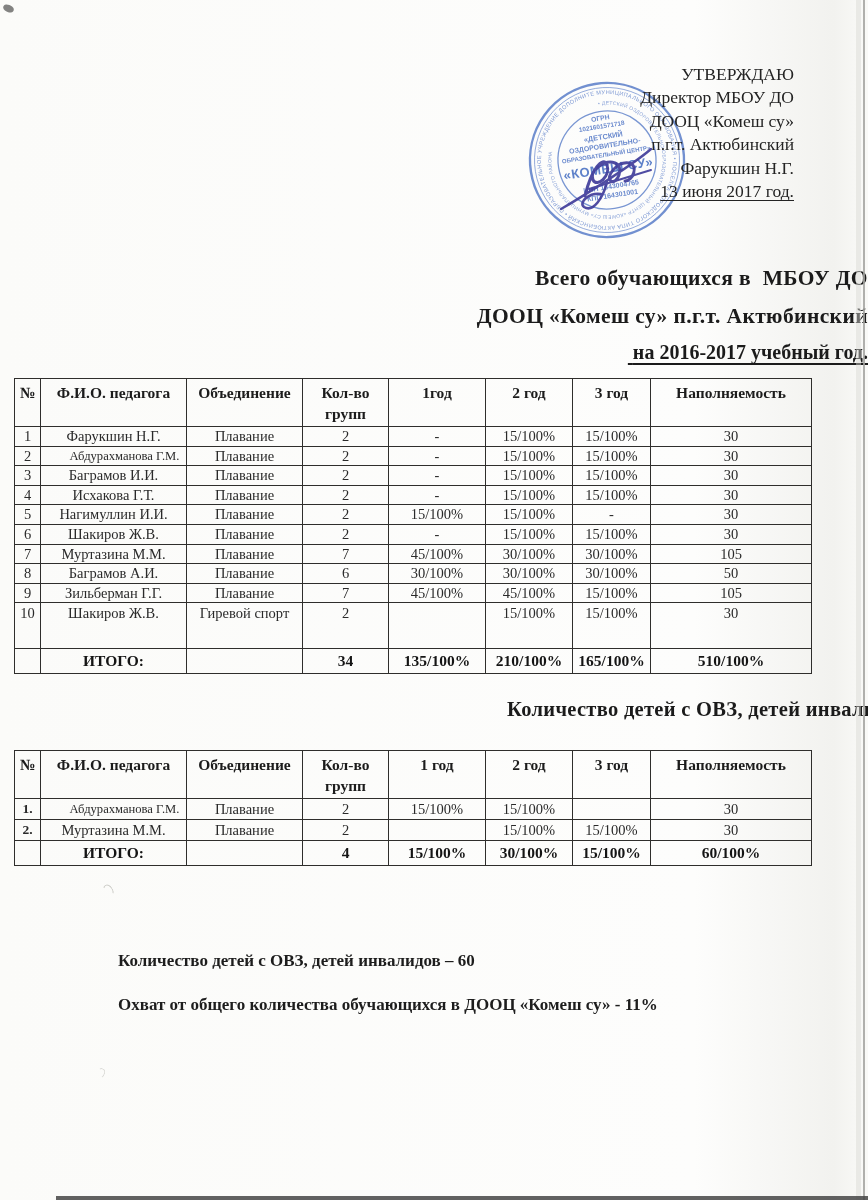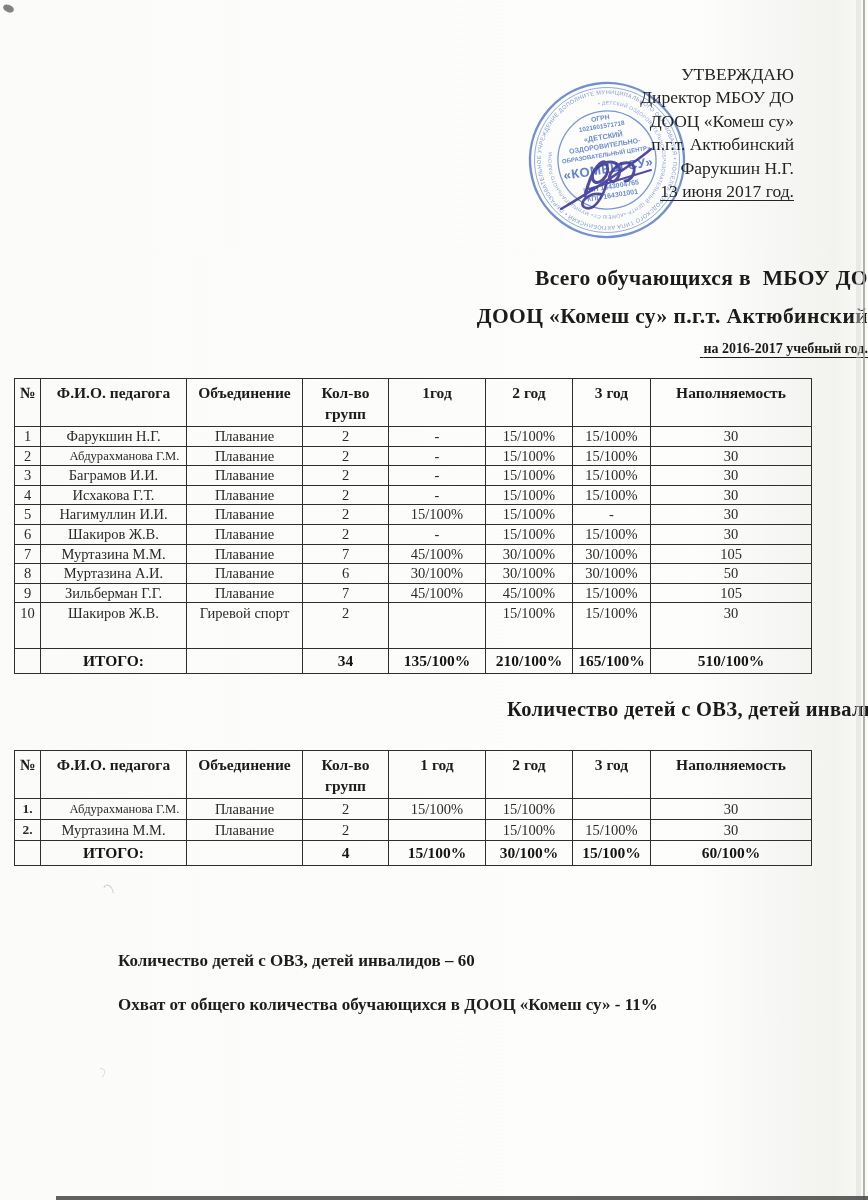--- a/index.html
+++ b/index.html
@@ -15,21 +15,21 @@
     text-align:right; font-size:17.5px; line-height:23.4px; color:#242424;
   }
   .approval .date { text-decoration:underline; text-underline-offset:3px; }
   
   .stamp { position:absolute; left:519px; top:72px; width:176px; height:176px; z-index:1; opacity:.9; }
   
   .signature { position:absolute; left:553px; top:136px; width:145px; height:84px; z-index:4; }
   
   .title { position:absolute; left:0; width:100%; text-align:right; font-weight:bold; color:#1b1b1b; }
   .title1 { top:259px; font-size:21.5px; line-height:38px; white-space:pre-wrap; letter-spacing:.4px; }
-  .title-year { top:341px; font-size:14px;padding-left:48px; }
+  .title-year { top:341px; font-size:20px;padding-left:48px; }
   .title-year span { text-decoration:underline; text-underline-offset:4px; white-space:pre-wrap; }
   .subtitle2 { top:698px; font-size:20.5px; letter-spacing:.3px;margin-left:40px; }
   
   table { position:absolute; left:14px; width:797px; border-collapse:collapse; table-layout:fixed; }
   .t1 { top:378px; }
   .t2 { top:750px; }
   th, td { border:1.6px solid #2f2e2c; overflow:hidden; }
   th {
     font-size:15.5px; font-weight:bold; color:#1c1c1c;
     vertical-align:top; text-align:center; padding:3px 1px 1px; line-height:21px; height:48px;
@@ -205,21 +205,21 @@
           <td>Муртазина М.М.</td>
           <td>Плавание</td>
           <td>7</td>
           <td>45/100%</td>
           <td>30/100%</td>
           <td>30/100%</td>
           <td>105</td>
         </tr>
         <tr class="row-8">
           <td>8</td>
-          <td>Муртазина А.И.</td>
+          <td>Баграмов А.И.</td>
           <td>Плавание</td>
           <td>6</td>
           <td>30/100%</td>
           <td>30/100%</td>
           <td>30/100%</td>
           <td>50</td>
         </tr>
         <tr class="row-9">
           <td>9</td>
           <td>Зильберман Г.Г.</td>

